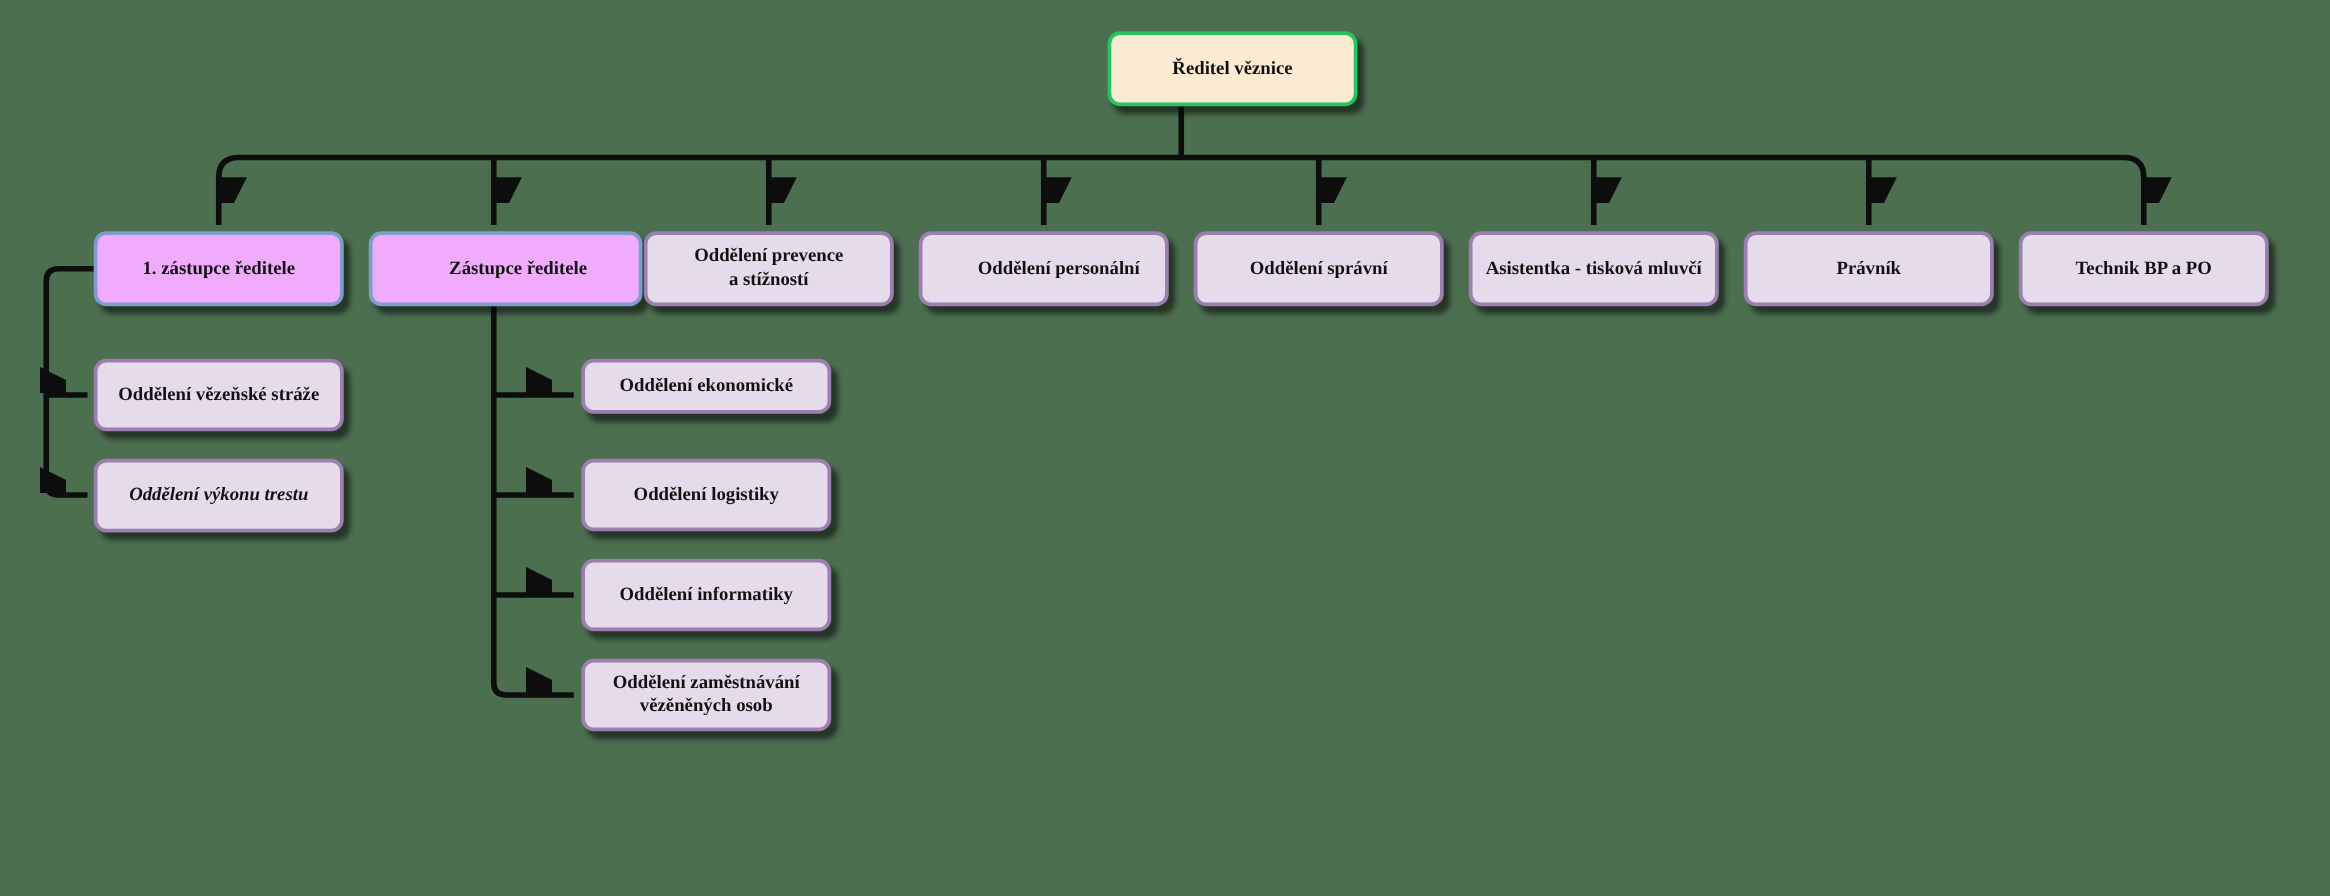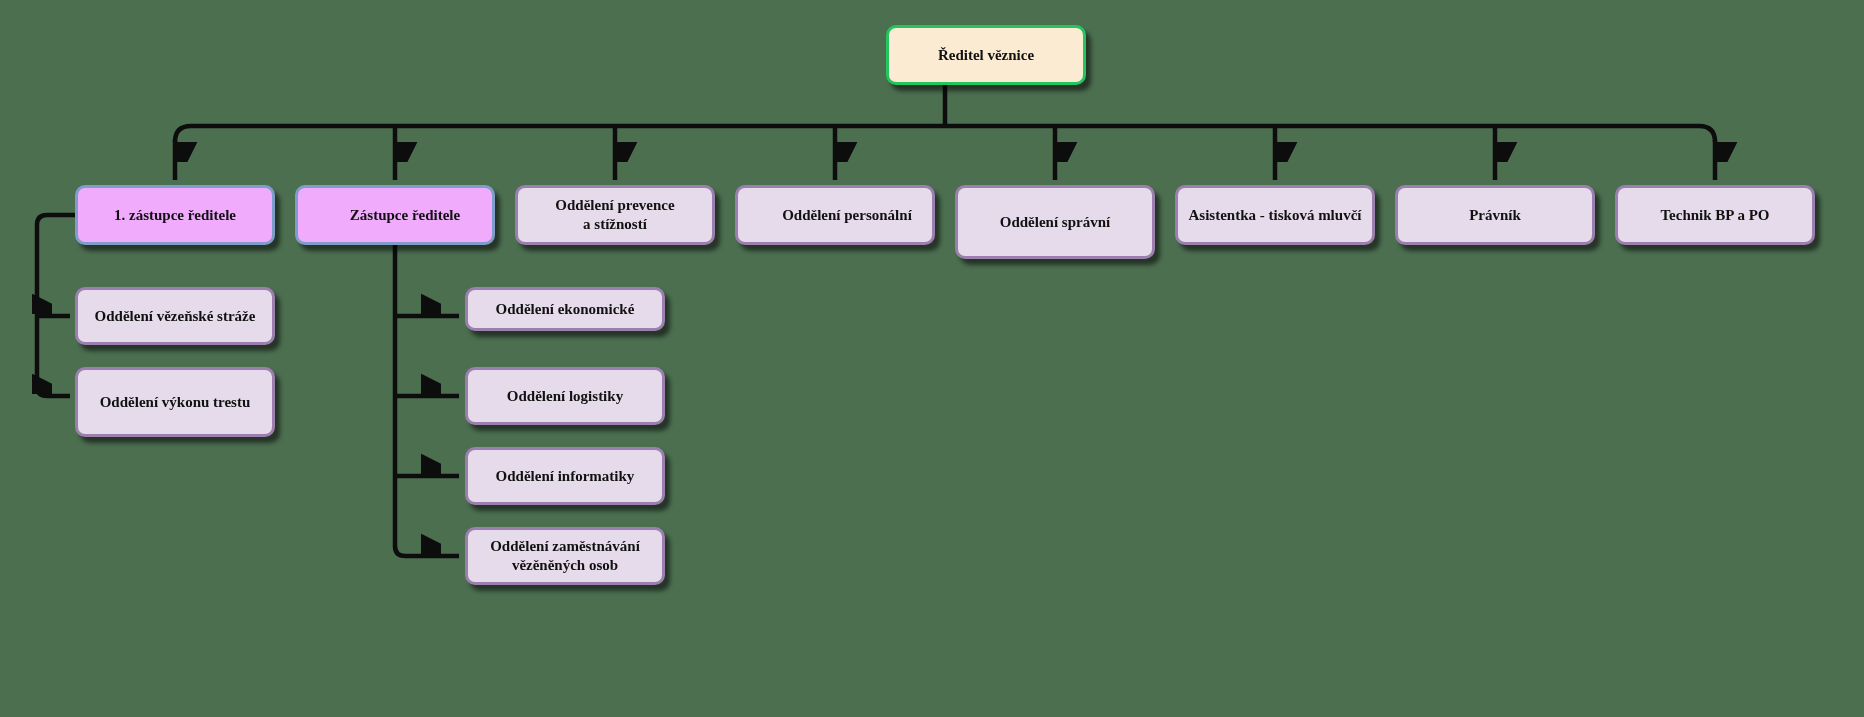--- a/index.html
+++ b/index.html
@@ -78,47 +78,47 @@
     </g>
   </svg>
 
   <div class="node director" style="left:845px; top:25px; width:200px; height:60px;">
     <span class="label">Ředitel věznice</span>
   </div>
 
   <div class="node deputy" style="left:75px; top:185px; width:200px; height:60px;">
     <span class="label">1. zástupce ředitele</span>
   </div>
-  <div class="node deputy" style="left:295px; top:185px; width:200px; height:60px;padding-left:20px;">
+  <div class="node deputy" style="left:295px; top:185px; width:219px; height:60px;padding-left:20px;">
     <span class="label">Zástupce ředitele</span>
   </div>
   <div class="node department" style="left:515px; top:185px; width:200px; height:60px;">
     <span class="label">Oddělení prevence
 a stížností</span>
   </div>
   <div class="node department" style="left:735px; top:185px; width:200px; height:60px;padding-left:24px;">
     <span class="label">Oddělení personální</span>
   </div>
-  <div class="node department" style="left:955px; top:185px; width:200px; height:74px;">
+  <div class="node department" style="left:955px; top:185px; width:200px; height:60px;">
     <span class="label">Oddělení správní</span>
   </div>
   <div class="node department" style="left:1175px; top:185px; width:200px; height:60px;">
     <span class="label">Asistentka - tisková mluvčí</span>
   </div>
   <div class="node department" style="left:1395px; top:185px; width:200px; height:60px;">
     <span class="label">Právník</span>
   </div>
   <div class="node department" style="left:1615px; top:185px; width:200px; height:60px;">
     <span class="label">Technik BP a PO</span>
   </div>
 
   <div class="node department" style="left:75px; top:287px; width:200px; height:58px;">
     <span class="label">Oddělení vězeňské stráže</span>
   </div>
-  <div class="node department" style="left:75px; top:367px; width:200px; height:70px;">
+  <div class="node department" style="left:75px; top:367px; width:200px; height:59px;font-style:italic;">
     <span class="label">Oddělení výkonu trestu</span>
   </div>
 
   <div class="node department" style="left:465px; top:287px; width:200px; height:44px;">
     <span class="label">Oddělení ekonomické</span>
   </div>
   <div class="node department" style="left:465px; top:367px; width:200px; height:58px;">
     <span class="label">Oddělení logistiky</span>
   </div>
   <div class="node department" style="left:465px; top:447px; width:200px; height:58px;">

